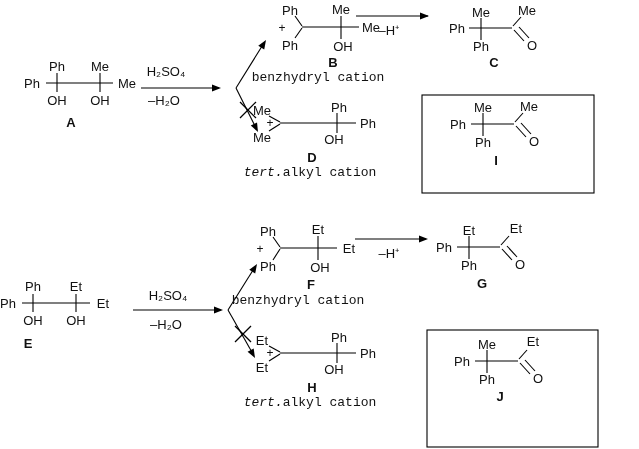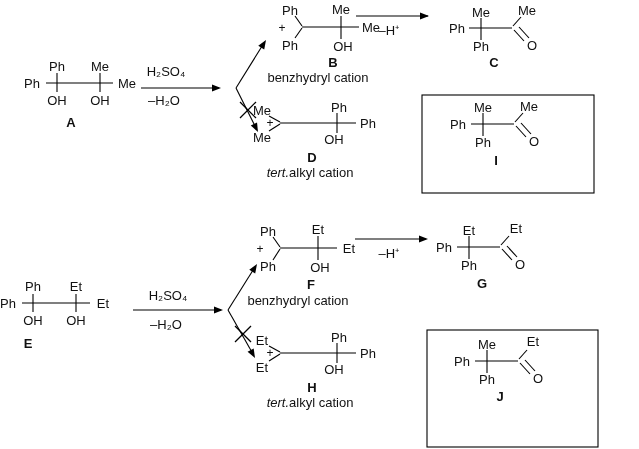--- a/index.html
+++ b/index.html
@@ -4,21 +4,21 @@
 <style>
   * { margin:0; padding:0; box-sizing:border-box; }
   html,body { background:#ffffff; }
   body { font-family:"Liberation Sans", sans-serif; color:#111; }
   .canvas { position:relative; width:639px; height:449px; background:#fff; overflow:hidden; }
   .canvas svg { position:absolute; left:0; top:0; }
   .t { position:absolute; transform:translate(-50%,-50%); font-size:13px; line-height:1;
        white-space:nowrap; color:#111; }
   .lbl { font-weight:700; }
   .plus { font-size:12px; }
-  .cap { font-size:13px; }
+  .cap { font-size:13px;font-family:Liberation Mono, monospace; }
   .cap .it { font-style:italic; }
 </style>
 </head>
 <body>
 
 <div class="canvas">
 
   <svg width="639" height="449" viewBox="0 0 639 449">
     <g stroke="#000" stroke-width="1.1" fill="none">
       <g>

